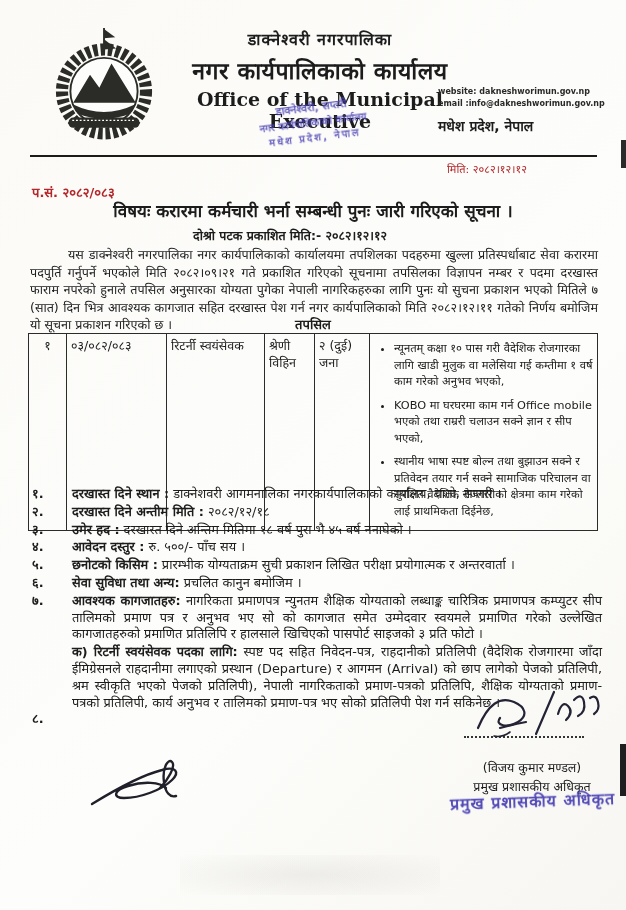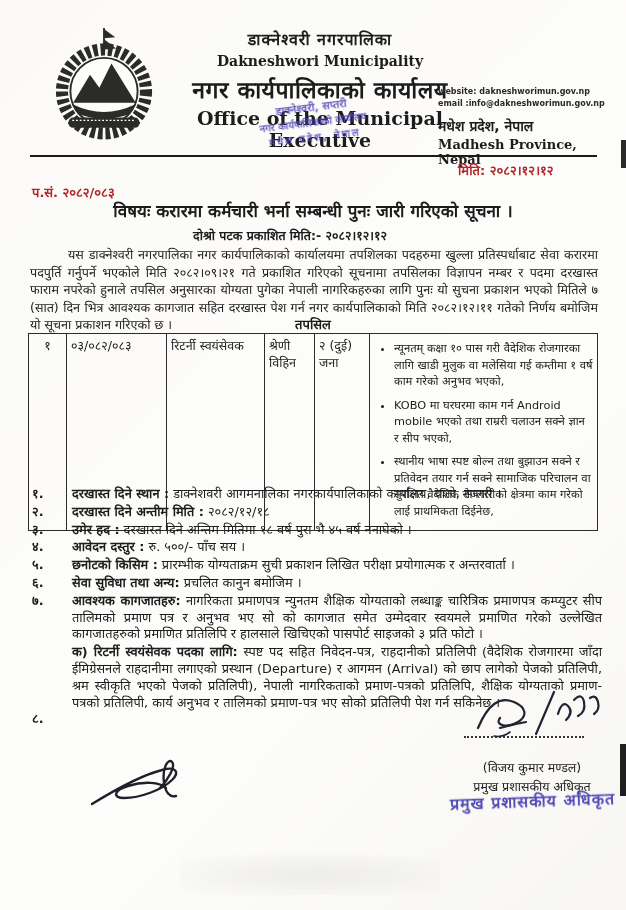--- a/index.html
+++ b/index.html
@@ -30,21 +30,21 @@
     color:#4a42b4;opacity:.82;filter:blur(.4px);
     text-align:center;font-weight:bold;pointer-events:none;
   }
   .header-stamp div{line-height:15px;}
   .hs-l0{font-size:11px;}
   .hs-l1{font-size:10px;}
   .hs-l2{font-size:10px;letter-spacing:2px;}
   .rule{position:absolute;left:30px;top:155px;width:567px;height:2px;background:#1e1a18;}
   .ref-row{position:absolute;left:30px;top:163px;width:567px;}
   .ref-no{position:absolute;left:2px;top:0;color:#b3262a;font-size:13px;font-weight:bold;margin-top:20px;}
-  .ref-date{position:absolute;left:428px;top:-2px;color:#b3262a;font-size:13px;font-weight:bold;}
+  .ref-date{position:absolute;left:417px;top:-2px;color:#b3262a;font-size:11px;font-weight:normal;}
   
   .subject{position:absolute;left:0;top:199px;width:626px;text-align:center;
     font-size:17px;font-weight:bold;}
   .pubdate{position:absolute;left:0;top:227px;width:580px;text-align:center;
     font-size:12.5px;font-weight:bold;}
   .body-par{position:absolute;left:30px;top:246px;width:568px;
     font-size:12.6px;line-height:17.5px;text-align:justify;text-indent:38px;}
   .tapasil{position:absolute;left:0;top:315px;width:626px;text-align:center;
     font-size:13px;font-weight:bold;}
   
@@ -96,30 +96,28 @@
       <circle cx="60" cy="70" r="36" fill="#fdfdfb" stroke="#2b2b28" stroke-width="2"></circle>
       <path d="M27 82 L45 52 L55 66 L68 40 L94 82 Z"></path>
       <path d="M27 84 q33 16 66 0 l-5 10 q-28 11 -56 0 Z"></path>
       <rect x="22" y="98" width="76" height="11" rx="5"></rect>
       <path d="M26 101 h68" stroke="#fdfdfb" stroke-width="1.5" stroke-dasharray="2 2" fill="none"></path>
     </g>
   </svg>
 
   <div class="head-center">
     <div class="t-np-small">डाक्नेश्वरी नगरपालिका</div>
-    <div class="t-en-small">Dakneshwori Municipality</div>
     <div class="t-np-big">नगर कार्यपालिकाको कार्यालय</div>
     <div class="t-en-big">Office of the Municipal Executive</div>
   </div>
 
   <div class="head-right">
     <div class="contact">website: dakneshworimun.gov.np</div>
     <div class="contact">email :info@dakneshworimun.gov.np</div>
     <div class="prov-np">मधेश प्रदेश, नेपाल</div>
-    <div class="prov-en">Madhesh Province, Nepal</div>
   </div>
 
   <div class="header-stamp">
     <div class="hs-l0">डाक्नेश्वरी, सप्तरी</div>
     <div class="hs-l1">नगर कार्यपालिकाको कार्यालय</div>
     <div class="hs-l2">मधेश प्रदेश, नेपाल</div>
   </div>
 
   <div class="rule"></div>
 
@@ -147,21 +145,21 @@
     <tbody>
     <tr>
       <td class="c">१</td>
       <td>०३/०८२/०८३</td>
       <td>रिटर्नी स्वयंसेवक</td>
       <td>श्रेणी विहिन</td>
       <td>२ (दुई) जना</td>
       <td>
         <ul class="quals">
           <li>न्यूनतम् कक्षा १० पास गरी वैदेशिक रोजगारका लागि खाडी मुलुक वा मलेसिया गई कम्तीमा १ वर्ष काम गरेको अनुभव भएको,</li>
-          <li>KOBO मा घरघरमा काम गर्न Android mobile भएको तथा राम्ररी चलाउन सक्ने ज्ञान र सीप भएको,</li>
+          <li>KOBO मा घरघरमा काम गर्न Office mobile भएको तथा राम्ररी चलाउन सक्ने ज्ञान र सीप भएको,</li>
           <li>स्थानीय भाषा स्पष्ट बोल्न तथा बुझाउन सक्ने र प्रतिवेदन तयार गर्न सक्ने सामाजिक परिचालन वा सुरक्षित वैदेशिक रोजगारीको क्षेत्रमा काम गरेको लाई प्राथमिकता दिईनेछ,</li>
         </ul>
       </td>
     </tr>
   </tbody>
     </table>
 
   <div class="notes">
     <div class="note">
       <span class="num">१.</span>

